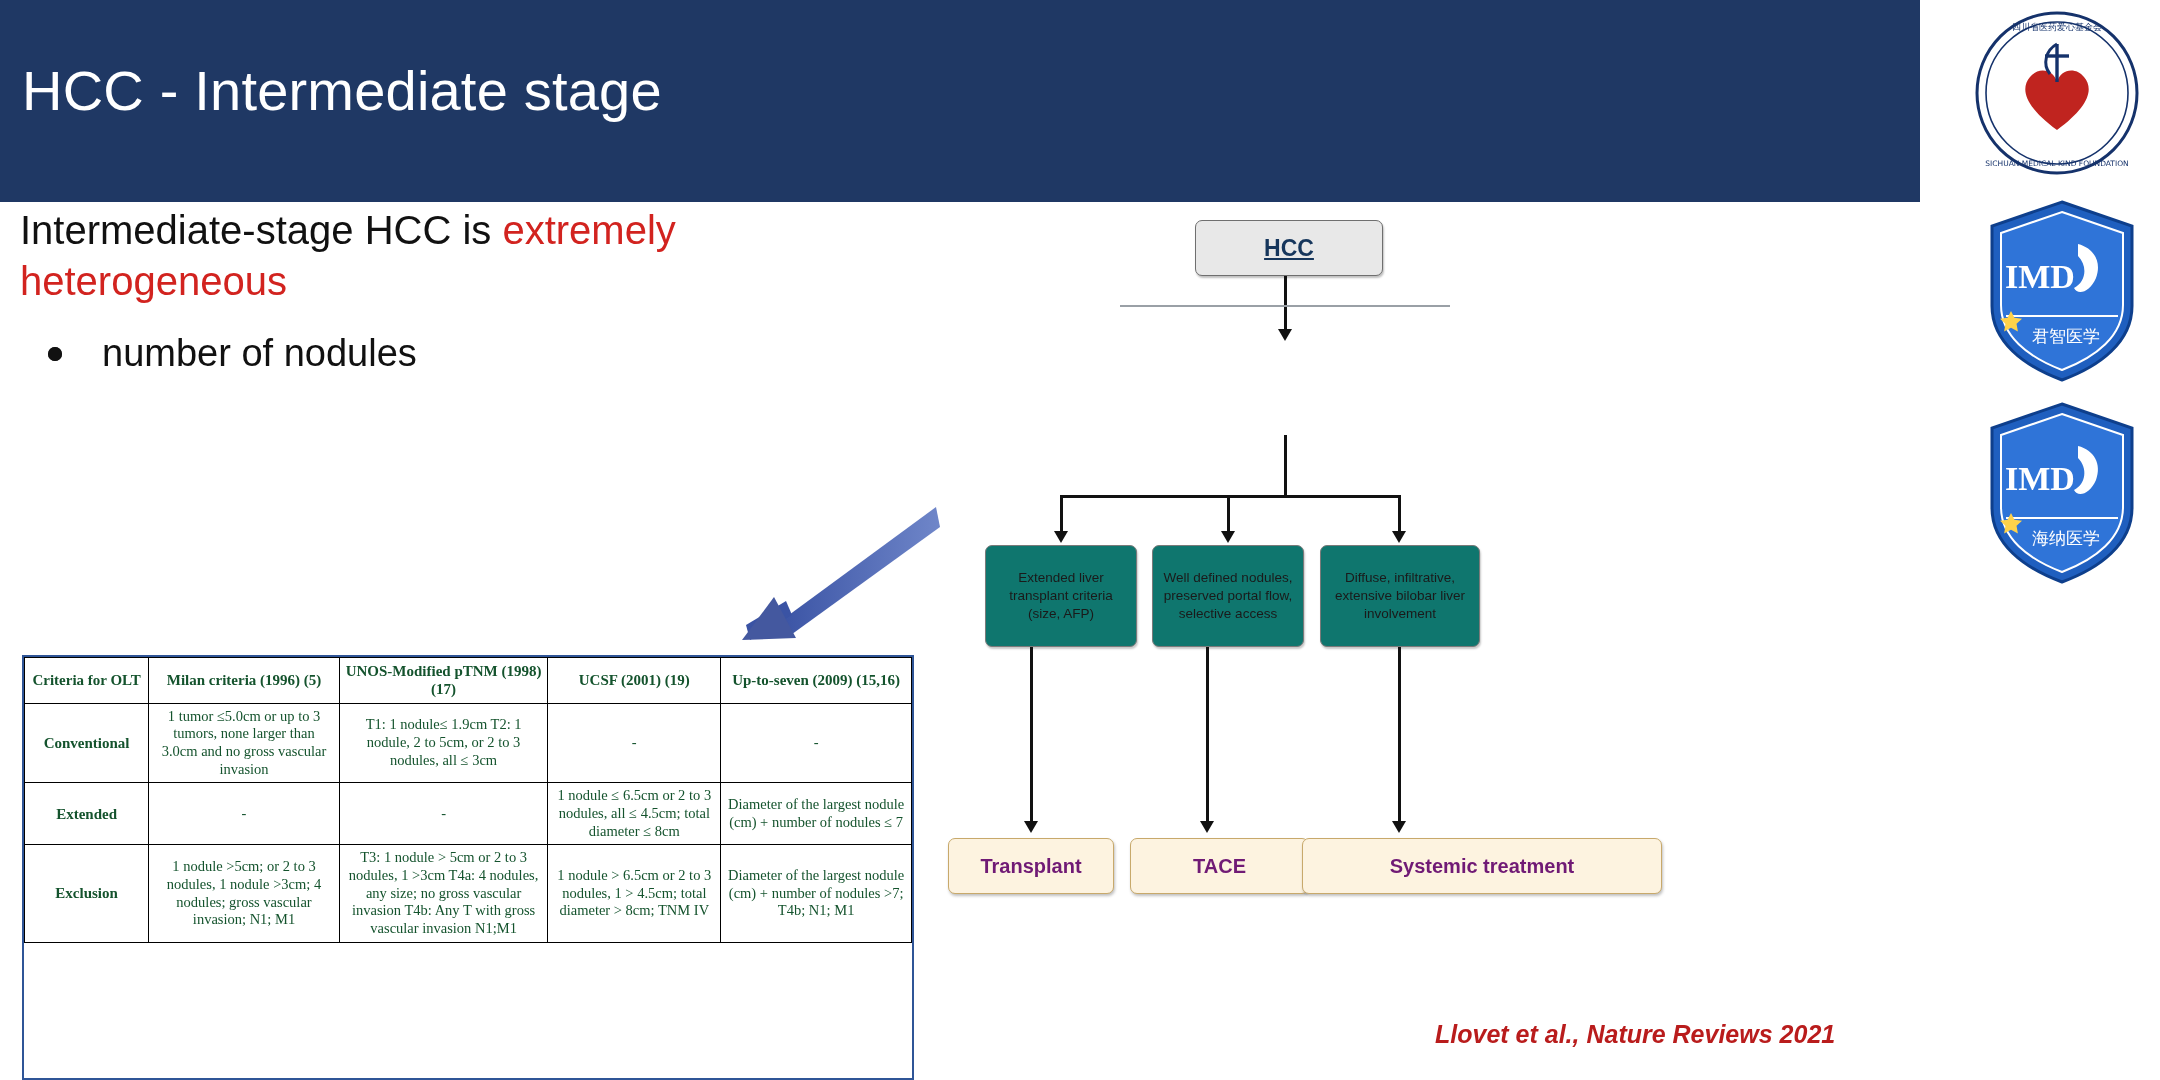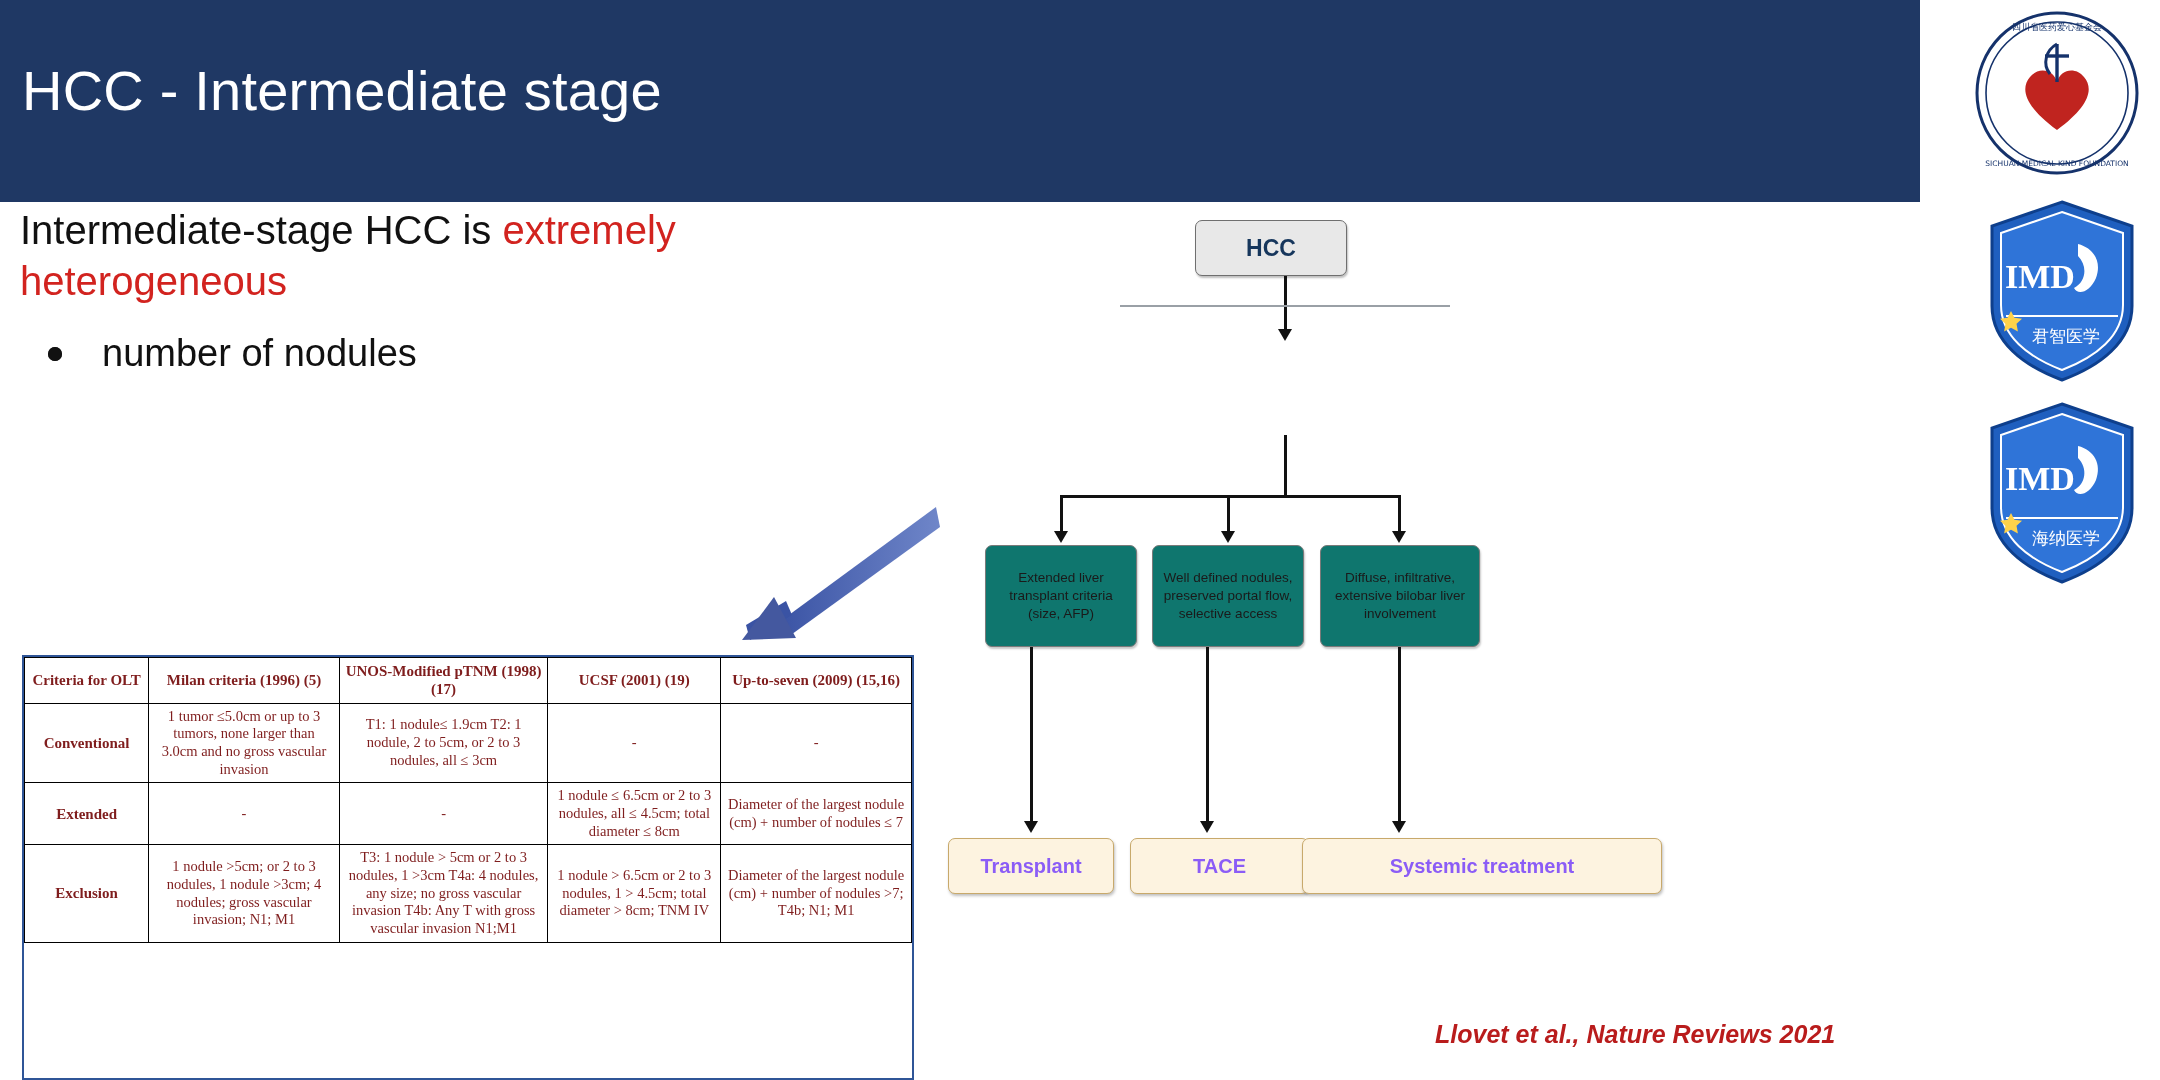--- a/index.html
+++ b/index.html
@@ -85,21 +85,21 @@
     border: 2px solid #2f5597;
     background: #ffffff;
     overflow: hidden;
     box-sizing: border-box;
   }
   table.criteria {
     border-collapse: collapse;
     width: 100%;
     font-family: "Liberation Serif", serif;
     font-size: 14.5px;
-    color: #7f1d1d;
+    color: #14532d;
   }
   table.criteria th,
   table.criteria td {
     border: 1px solid #000000;
     text-align: center;
     vertical-align: middle;
     padding: 4px 5px;
     line-height: 1.22;
   }
   table.criteria th {
@@ -130,28 +130,29 @@
     border-radius: 7px;
     display: flex;
     align-items: center;
     justify-content: center;
     text-align: center;
     font-family: "Liberation Sans", sans-serif;
   }
   .node-hcc {
     left: 265px;
     top: 5px;
-    width: 152px;
+    width: 188px;
     height: 56px;
     background: #e8e8e8;
     border: 1.6px solid #6f6f6f;
     font-size: 23px;
     font-weight: bold;
     color: #16365c;
     box-shadow: 1px 2px 2px rgba(0,0,0,0.25);
+    text-decoration: underline;
   }
   .hrule {
     position: absolute;
     left: 190px;
     top: 90px;
     width: 330px;
     height: 2px;
     background: #9aa0a6;
   }
   .node-intermediate {
@@ -192,21 +193,21 @@
   }
   .opt1 { left: 55px;  top: 330px; width: 152px; height: 102px; }
   .opt2 { left: 222px; top: 330px; width: 152px; height: 102px; }
   .opt3 { left: 390px; top: 330px; width: 160px; height: 102px; }
 
   .treat {
     background: #fdf3e0;
     border: 1.4px solid #c8a96b;
     font-size: 20px;
     font-weight: bold;
-    color: #8b5cf6;
+    color: #701a75;
     box-shadow: 1px 2px 3px rgba(0,0,0,0.25);
   }
   .treat1 { left: 18px;  top: 623px; width: 166px; height: 56px; }
   .treat2 { left: 200px; top: 623px; width: 179px; height: 56px; }
   .treat3 { left: 372px; top: 623px; width: 360px; height: 56px; }
 
   .ln { position: absolute; background: #111111; }
   .vline { width: 3px; }
   .hline { height: 3px; }
   .arrowhead {

